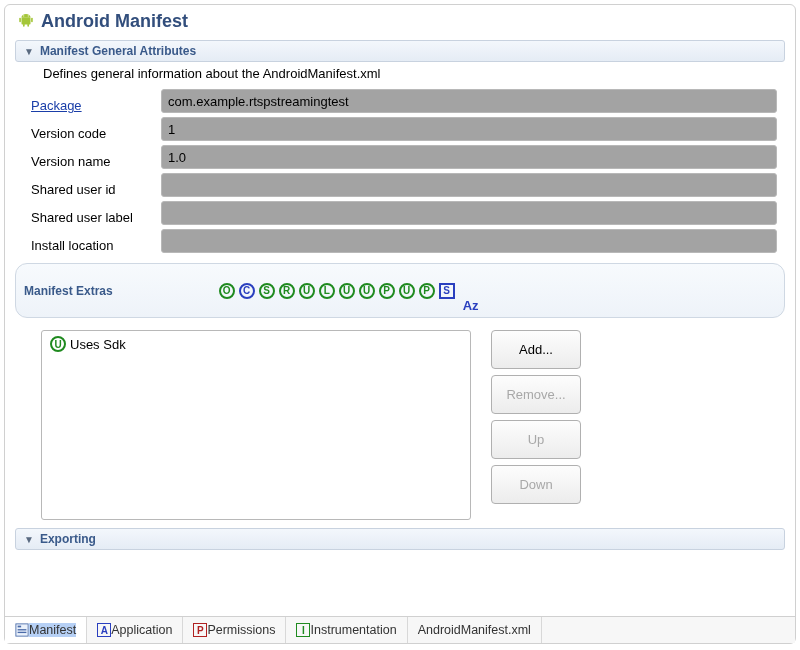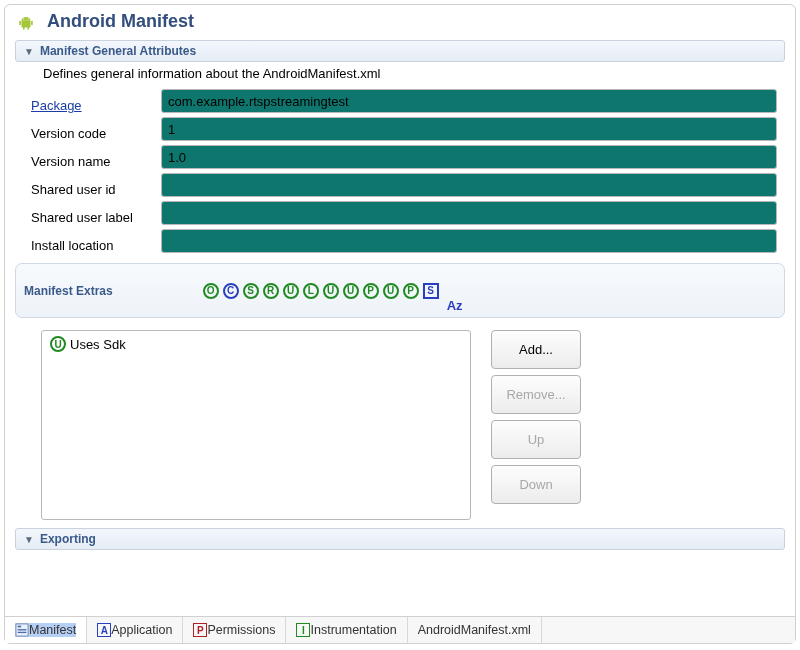--- a/index.html
+++ b/index.html
@@ -16,23 +16,22 @@
   .editor {
     border: 1px solid #d0d0d0;
     border-radius: 6px;
     margin: 4px;
     height: 640px;
     position: relative;
     background: #fff;
   }
   .title-row {
     display: flex;
-    align-items: flex-end;
+    align-items: flex-start;
     padding: 6px 12px 4px 12px;
-    gap: 6px;
   }
   .android-icon {
     width: 18px; height: 18px;
     margin-right: 6px;
   }
   .title-text {
     font-size: 18px;
     font-weight: bold;
     color: #324e7c;
   }
@@ -74,30 +73,31 @@
     text-decoration: underline;
     cursor: pointer;
   }
   .field-input {
     flex: 1;
     height: 24px;
     border: 1px solid #b8b8b8;
     border-radius: 3px;
     padding: 2px 6px;
     font-size: 13px;
-    background: #0f766e;
+    background: #a3a3a3;
   }
   .extras-header {
     border: 1px solid #cfd8e3;
-    border-radius: 7px;
+    border-radius: 12px;
     margin: 10px 10px 0 10px;
     background: linear-gradient(#f7fafd, #eef3f9);
     padding: 4px 8px;
     display: flex;
     align-items: center;
+    gap: 16px;
   }
   .extras-title {
     color: #3a5a8a;
     font-weight: bold;
     font-size: 12px;
     margin-right: 90px;
   }
   .extras-iconbar {
     display: flex;
     align-items: center;

